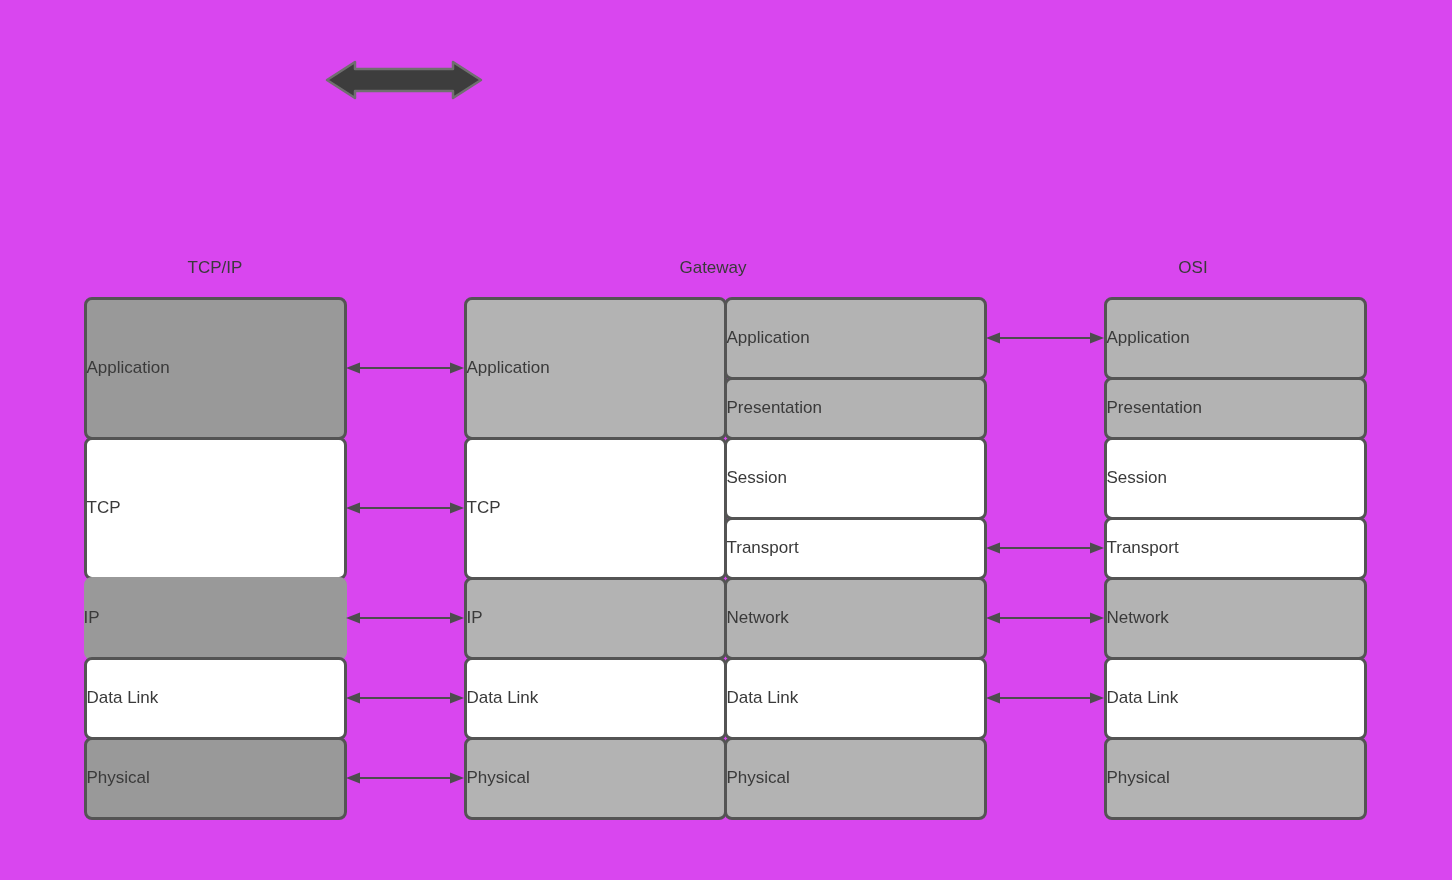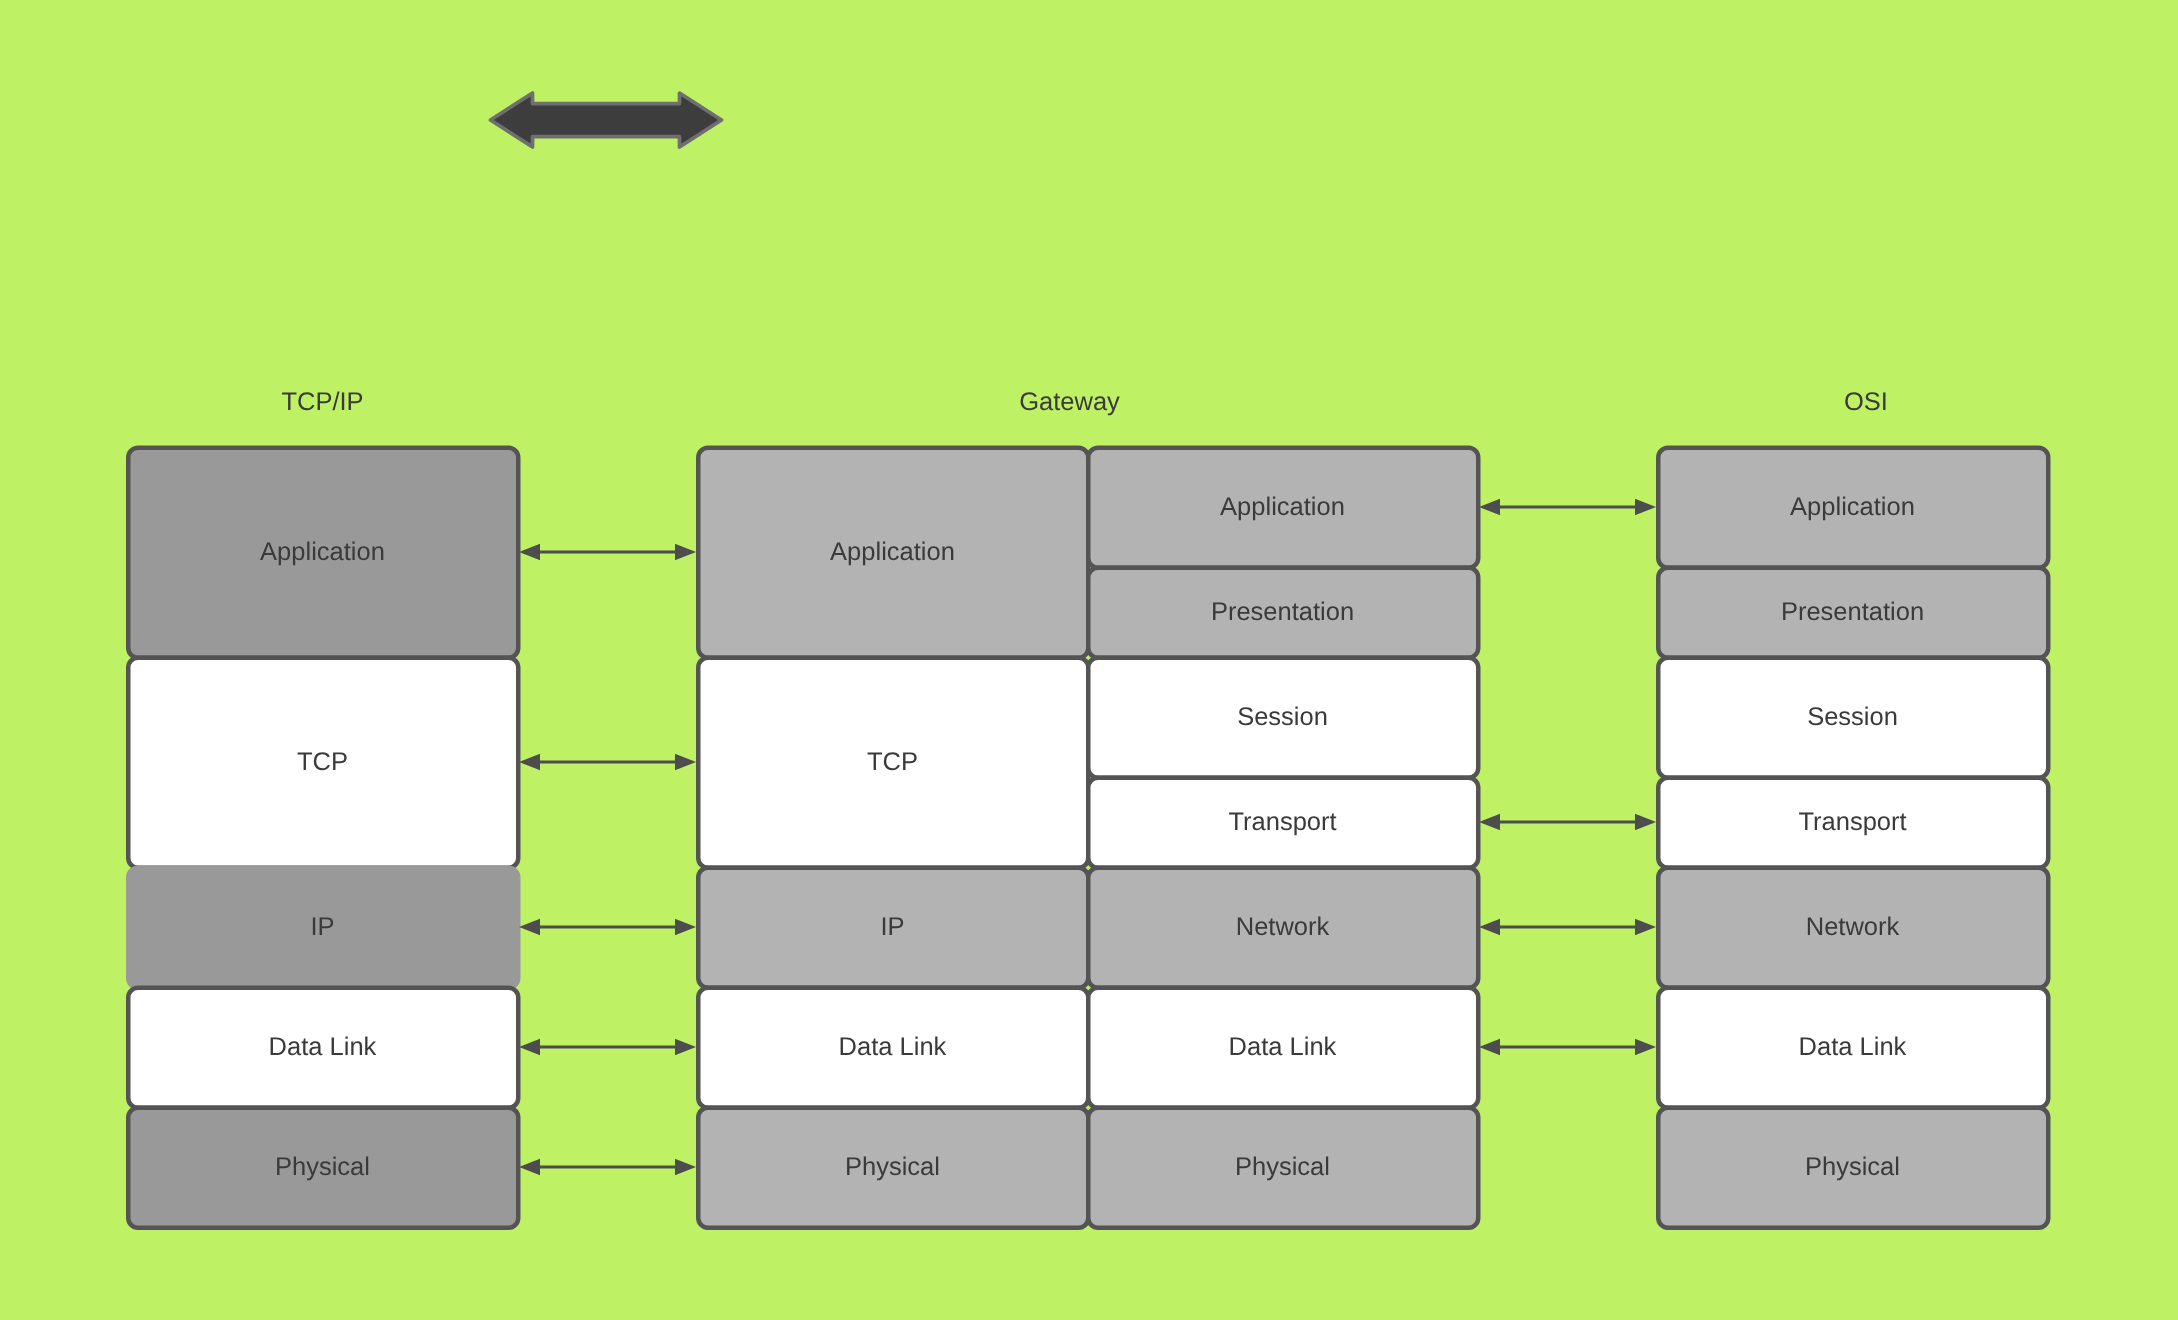--- a/index.html
+++ b/index.html
@@ -4,21 +4,21 @@
 <style>
   html, body {
     margin: 0;
     padding: 0;
     background: #ffffff;
   }
   .canvas {
     position: relative;
     width: 1452px;
     height: 880px;
-    background: #bef264;
+    background: #d946ef;
     overflow: hidden;
     font-family: "Liberation Sans", sans-serif;
   }
   .thick-arrow {
     position: absolute;
     overflow: visible;
   }
   .thick-arrow polygon {
     fill: var(--thick-arrow-fill, #3d3d3d);
     stroke: var(--thick-arrow-stroke, #6f6f6f);
@@ -34,21 +34,20 @@
     color: var(--text-color, #3a3a3a);
     white-space: nowrap;
   }
   .layer-box {
     position: absolute;
     box-sizing: border-box;
     border: 3px solid var(--border-color, #545454);
     border-radius: 8px;
     display: flex;
     align-items: center;
-    justify-content: center;
     font-size: 17px;
     color: var(--text-color, #3a3a3a);
     text-align: center;
   }
   .layer-box.borderless {
     border: none;
     border-radius: 8px;
   }
   #connector-layer {
     position: absolute;
@@ -63,21 +62,21 @@
 <div class="canvas" style="--border-color: #545454; --text-color: #3a3a3a; --thick-arrow-fill: #3d3d3d; --thick-arrow-stroke: #6f6f6f;">
 
   <svg class="thick-arrow" style="left:324px; top:60px;" width="160" height="40" viewBox="0 0 160 40">
     <polygon points="3,20 31,2 31,9 129,9 129,2 157,20 129,38 129,31 31,31 31,38"></polygon>
   </svg>
 
   <div class="stack-header" style="left:85px; top:253px; width:260px;">TCP/IP</div>
 
   <div class="stack-header" style="left:453px; top:253px; width:520px;">Gateway</div>
 
-  <div class="stack-header" style="left:1114px; top:253px; width:260px;">OSI</div>
+  <div class="stack-header" style="left:1063px; top:253px; width:260px;">OSI</div>
 
   <div id="layer-boxes">
       <div class="layer-box" style="left: 83.5px; top: 296.5px; width: 263px; height: 143px; background: rgb(153, 153, 153);">
         <span>Application</span>
       </div>
       <div class="layer-box" style="left: 83.5px; top: 436.5px; width: 263px; height: 143px; background: rgb(255, 255, 255);">
         <span>TCP</span>
       </div>
       <div class="layer-box borderless" style="left: 83.5px; top: 576.5px; width: 263px; height: 83px; background: rgb(153, 153, 153);">
         <span>IP</span>

